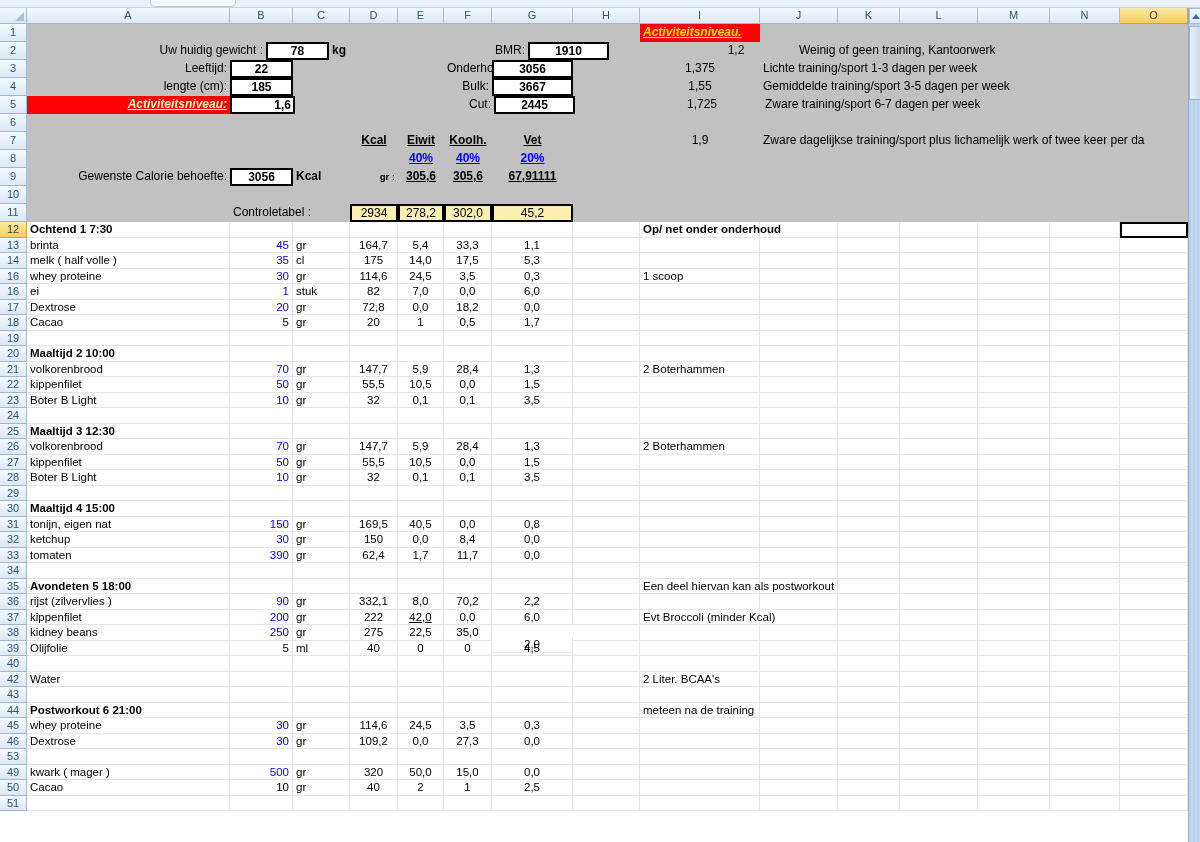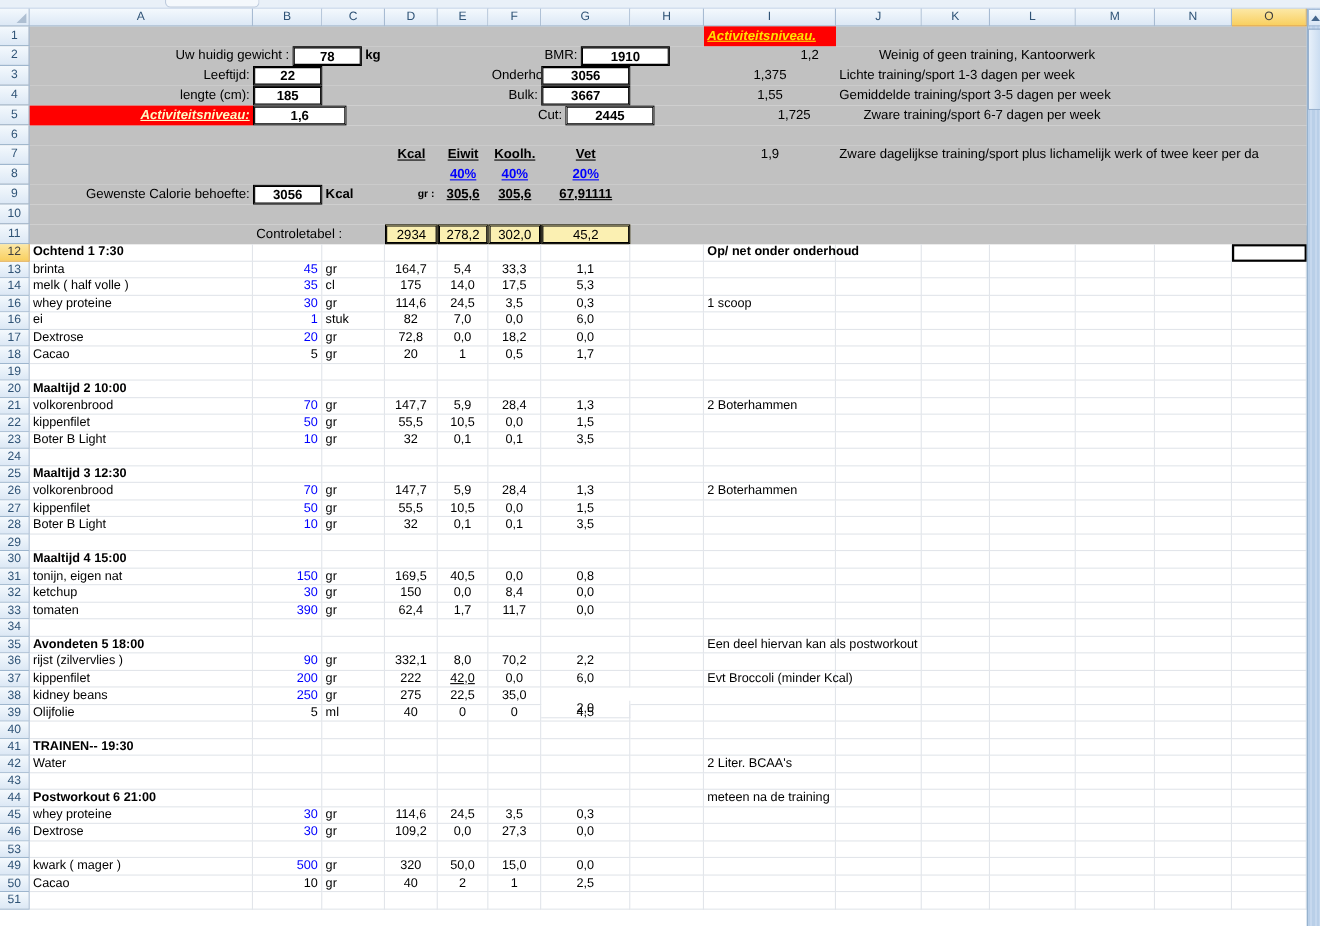--- a/index.html
+++ b/index.html
@@ -151,21 +151,21 @@
         <div class="cell actd" style="width: 78px;">Gemiddelde training/sport 3-5 dagen per week</div>
         <div class="cell" style="width: 62px;"></div>
         <div class="cell" style="width: 78px;"></div>
         <div class="cell" style="width: 72px;"></div>
         <div class="cell" style="width: 70px;"></div>
         <div class="cell" style="width: 68px;"></div>
       </div>
       <div class="row grey">
         <div class="rowhdr">5</div>
         <div class="cell redr" style="width: 203px;">Activiteitsniveau:</div>
-        <div class="cell box" style="width: 85px;">1,6</div>
+        <div class="cell box" style="width: 65px; text-align: right;">1,6</div>
         <div class="cell" style="width: 57px;"></div>
         <div class="cell" style="width: 48px;"></div>
         <div class="cell" style="width: 46px;"></div>
         <div class="cell lr" style="width: 48px;">Cut:</div>
         <div class="cell box" style="width: 81px;">2445</div>
         <div class="cell" style="width: 67px;"></div>
         <div class="cell actv" style="width: 120px;">1,725</div>
         <div class="cell actd" style="width: 78px;">Zware training/sport 6-7 dagen per week</div>
         <div class="cell" style="width: 62px;"></div>
         <div class="cell" style="width: 78px;"></div>
@@ -796,38 +796,20 @@
         <div class="cell" style="width: 67px;"></div>
         <div class="cell" style="width: 120px;"></div>
         <div class="cell" style="width: 78px;"></div>
         <div class="cell" style="width: 62px;"></div>
         <div class="cell" style="width: 78px;"></div>
         <div class="cell" style="width: 72px;"></div>
         <div class="cell" style="width: 70px;"></div>
         <div class="cell" style="width: 68px;"></div>
       </div>
       <div class="row white">
-        <div class="rowhdr">41</div>
-        <div class="cell secb" style="width: 203px;">TRAINEN-- 19:30</div>
-        <div class="cell" style="width: 63px;"></div>
-        <div class="cell" style="width: 57px;"></div>
-        <div class="cell" style="width: 48px;"></div>
-        <div class="cell" style="width: 46px;"></div>
-        <div class="cell" style="width: 48px;"></div>
-        <div class="cell" style="width: 81px;"></div>
-        <div class="cell" style="width: 67px;"></div>
-        <div class="cell" style="width: 120px;"></div>
-        <div class="cell" style="width: 78px;"></div>
-        <div class="cell" style="width: 62px;"></div>
-        <div class="cell" style="width: 78px;"></div>
-        <div class="cell" style="width: 72px;"></div>
-        <div class="cell" style="width: 70px;"></div>
-        <div class="cell" style="width: 68px;"></div>
-      </div>
-      <div class="row white">
         <div class="rowhdr">42</div>
         <div class="cell name" style="width: 203px;">Water</div>
         <div class="cell" style="width: 63px;"></div>
         <div class="cell" style="width: 57px;"></div>
         <div class="cell" style="width: 48px;"></div>
         <div class="cell" style="width: 46px;"></div>
         <div class="cell" style="width: 48px;"></div>
         <div class="cell" style="width: 81px;"></div>
         <div class="cell" style="width: 67px;"></div>
         <div class="cell note" style="width: 120px;">2 Liter. BCAA's</div>

